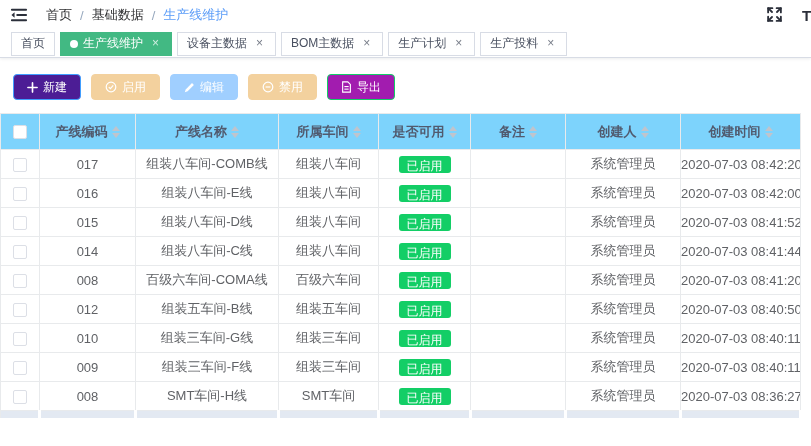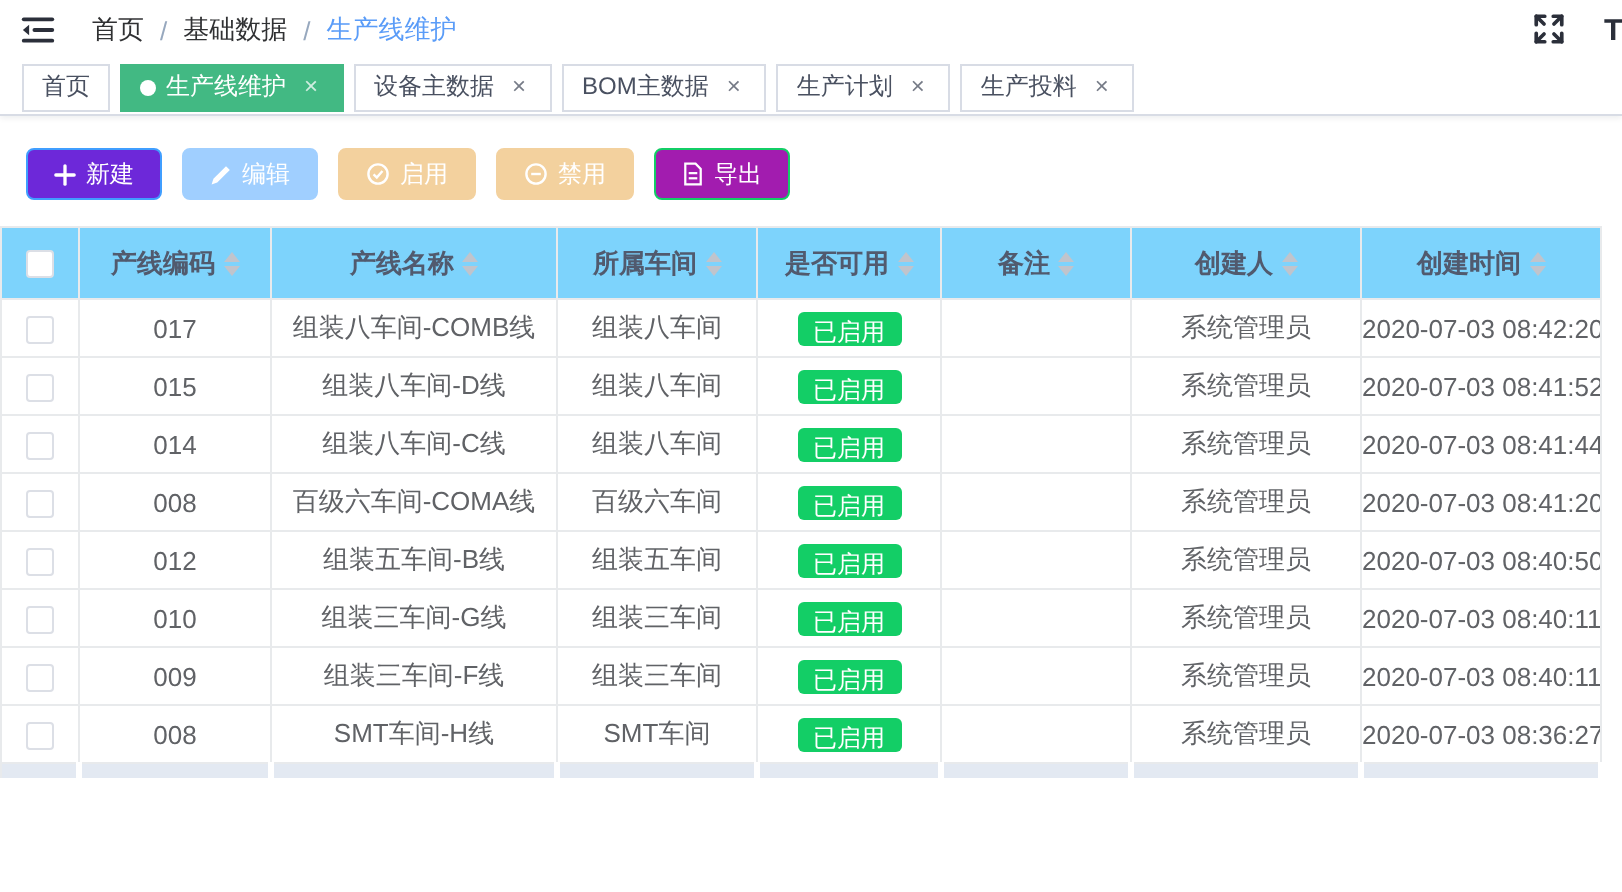--- a/index.html
+++ b/index.html
@@ -23,21 +23,21 @@
   .tag { display:inline-flex; align-items:center; height:24px; padding:0 9px; margin-left:5px; border:1px solid #d8dce5; background:#fff; color:#495060; font-size:12px; cursor:pointer; white-space:nowrap; }
   .tag .dot { width:8px; height:8px; border-radius:50%; background:#fff; margin-right:5px; display:none; }
   .tag.active { background:#42b983; border-color:#42b983; color:#fff; }
   .tag.active .dot { display:inline-block; }
   .tag-close { margin-left:6px; font-size:12px; line-height:1; border-radius:50%; width:13px; height:13px; text-align:center; cursor:pointer; color:inherit; opacity:.75; }
 
   
   .toolbar { display:flex; align-items:center; margin:16px 0 0 13px; }
   .btn { display:inline-flex; align-items:center; justify-content:center; height:26px; padding:0 13px; margin-right:10px; border-radius:4px; border:1px solid transparent; font-size:12px; color:#fff; cursor:pointer; font-family:inherit; }
   .btn .ic { margin-right:5px; display:inline-flex; align-items:center; }
-  .btn-primary { background:#6d28d9; border-color:#409eff; }
+  .btn-primary { background:#4c1d95; border-color:#409eff; }
   .btn-primary-disabled { background:#a0cfff; border-color:#a0cfff; cursor:not-allowed; }
   .btn-warning-disabled { background:#f3d19e; border-color:#f3d19e; cursor:not-allowed; }
   .btn-success { background:#a21caf; border-color:#13ce66; }
 
   
   .table-wrap { margin-top:13px; width:800px; }
   table { border-collapse:collapse; table-layout:fixed; width:800px; font-size:13px; color:#606266; }
   th, td { border-right:1px solid #e8eaec; border-bottom:1px solid #e8eaec; text-align:center; overflow:hidden; white-space:nowrap; }
   th:first-child, td:first-child { border-left:1px solid #e8eaec; }
   thead th { background:#7dd3fc; color:#515a6e; font-weight:bold; height:36px; border-top:1px solid #e8eaec; }
@@ -119,36 +119,36 @@
   <div class="toolbar">
       <button class="btn btn-primary">
         <span class="ic">
           <svg width="11" height="11" viewBox="0 0 12 12" stroke="#fff" stroke-width="1.8" stroke-linecap="round">
             <line x1="6" y1="1" x2="6" y2="11"></line>
             <line x1="1" y1="6" x2="11" y2="6"></line>
           </svg>
         </span>
         <span>新建</span>
       </button>
-      <button class="btn btn-primary-disabled" aria-disabled="true">
-        <span class="ic">
-          <svg width="11" height="11" viewBox="0 0 14 14" fill="#fff">
-            <path d="M1 13 L2.2 9.4 L10.2 1.4 L12.6 3.8 L4.6 11.8 Z"></path>
-          </svg>
-        </span>
-        <span>编辑</span>
-      </button>
       <button class="btn btn-warning-disabled" aria-disabled="true">
         <span class="ic">
           <svg width="12" height="12" viewBox="0 0 14 14" fill="none" stroke="#fff" stroke-width="1.4">
             <circle cx="7" cy="7" r="5.6"></circle>
             <polyline points="4.4 7.2 6.3 9 9.6 5.2"></polyline>
           </svg>
         </span>
         <span>启用</span>
+      </button>
+      <button class="btn btn-primary-disabled" aria-disabled="true">
+        <span class="ic">
+          <svg width="11" height="11" viewBox="0 0 14 14" fill="#fff">
+            <path d="M1 13 L2.2 9.4 L10.2 1.4 L12.6 3.8 L4.6 11.8 Z"></path>
+          </svg>
+        </span>
+        <span>编辑</span>
       </button>
       <button class="btn btn-warning-disabled" aria-disabled="true">
         <span class="ic">
           <svg width="12" height="12" viewBox="0 0 14 14" fill="none" stroke="#fff" stroke-width="1.4">
             <circle cx="7" cy="7" r="5.6"></circle>
             <line x1="4.2" y1="7" x2="9.8" y2="7"></line>
           </svg>
         </span>
         <span>禁用</span>
       </button>
@@ -236,20 +236,30 @@
             <td>017</td>
             <td>组装八车间-COMB线</td>
             <td>组装八车间</td>
             <td><span class="badge">已启用</span></td>
             <td></td>
             <td>系统管理员</td>
             <td>2020-07-03 08:42:20</td>
           </tr>
           <tr>
             <td><span class="cb"></span></td>
+            <td>016</td>
+            <td>组装八车间-E线</td>
+            <td>组装八车间</td>
+            <td><span class="badge">已启用</span></td>
+            <td></td>
+            <td>系统管理员</td>
+            <td>2020-07-03 08:42:00</td>
+          </tr>
+          <tr>
+            <td><span class="cb"></span></td>
             <td>015</td>
             <td>组装八车间-D线</td>
             <td>组装八车间</td>
             <td><span class="badge">已启用</span></td>
             <td></td>
             <td>系统管理员</td>
             <td>2020-07-03 08:41:52</td>
           </tr>
           <tr>
             <td><span class="cb"></span></td>

